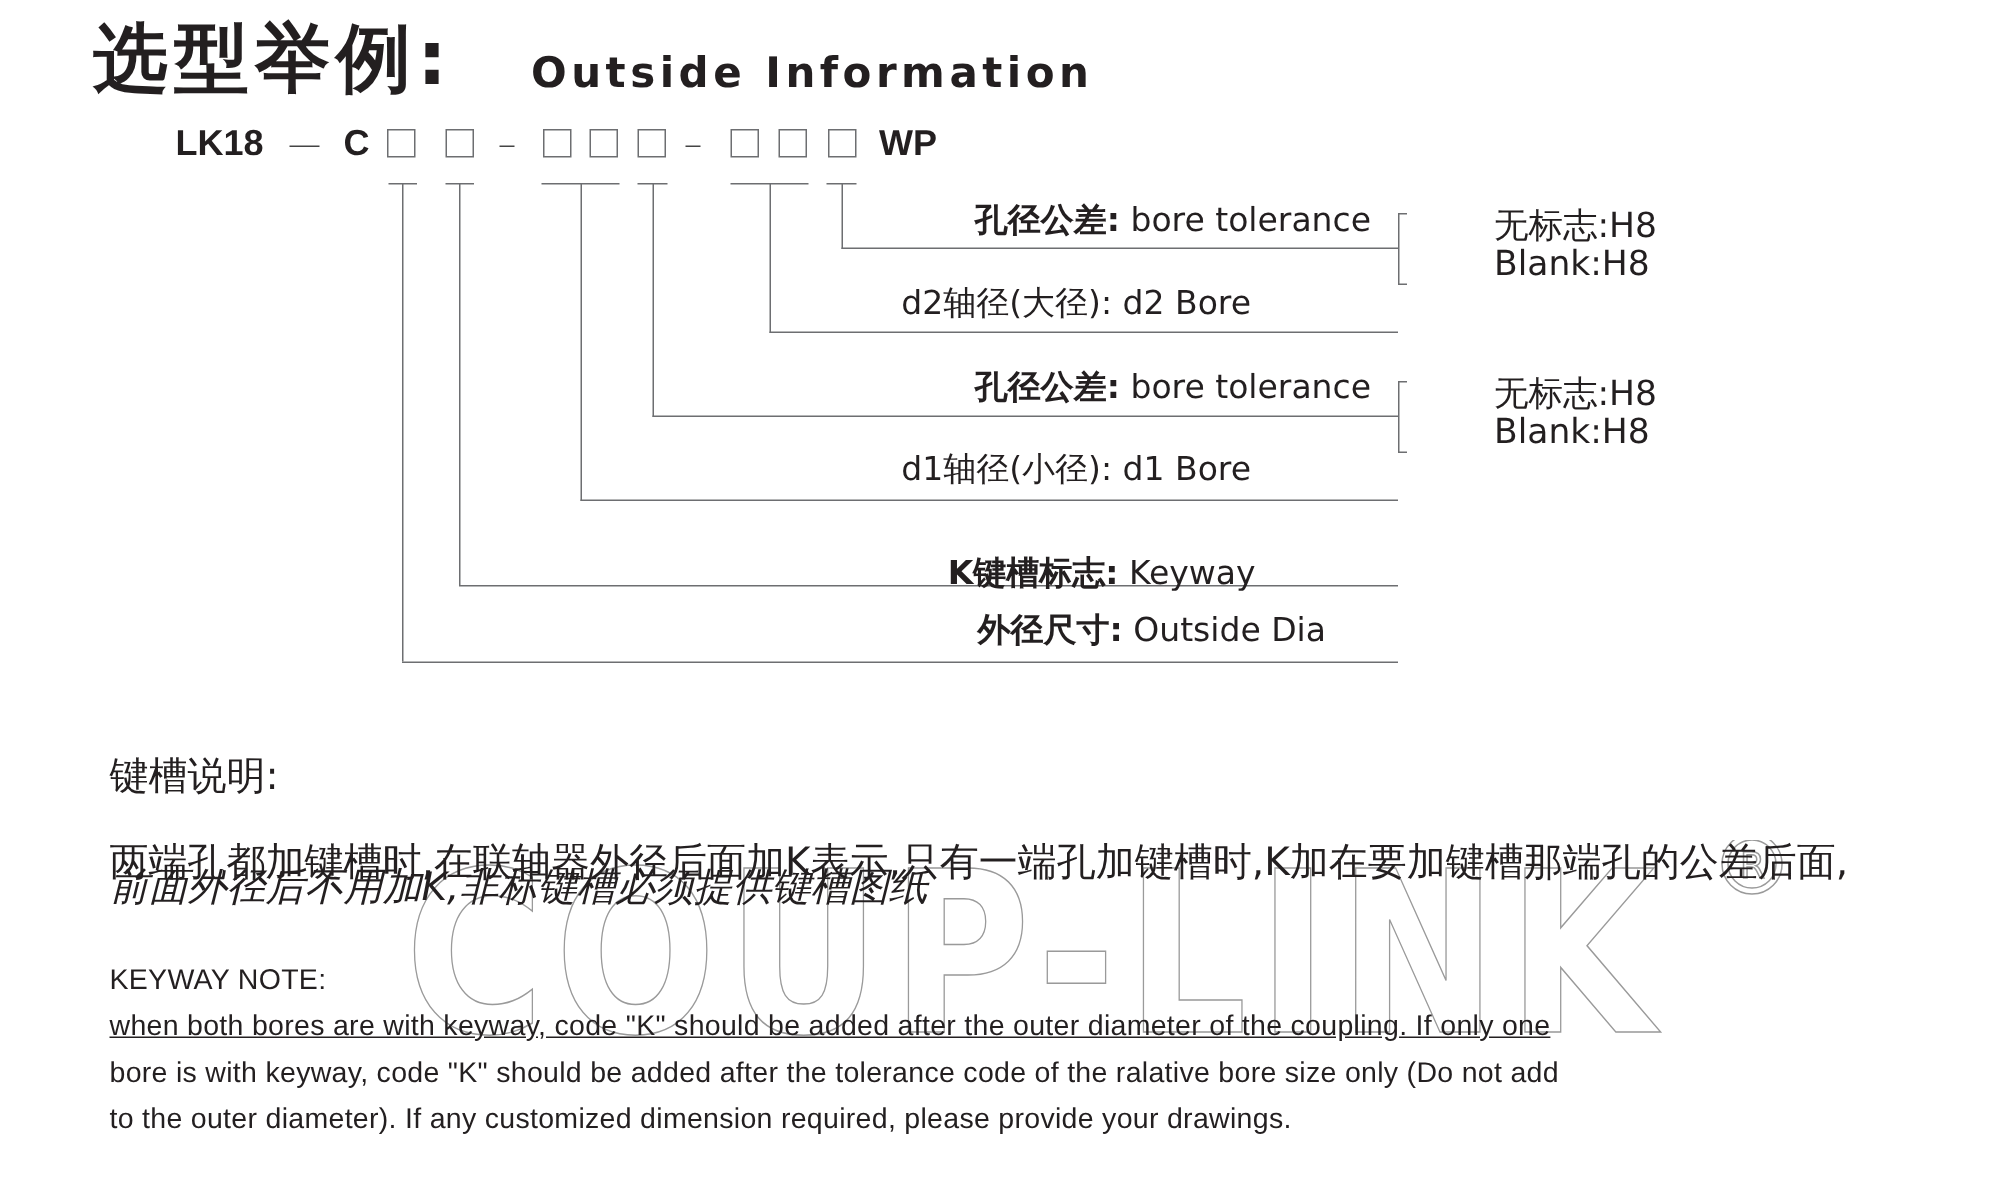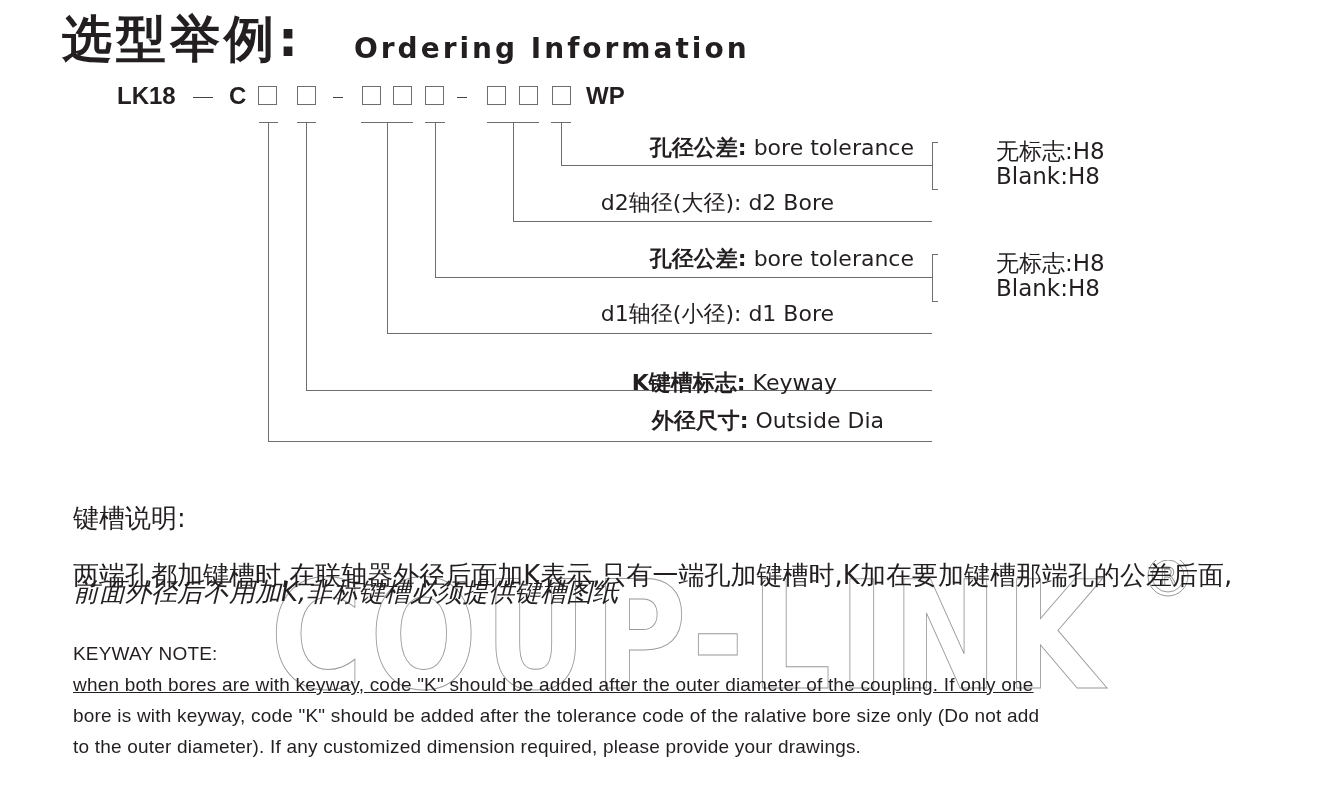--- a/index.html
+++ b/index.html
@@ -23,21 +23,21 @@
   .body-cn { position:absolute; left:73px; font-size:26px; line-height:34px; white-space:nowrap;
              font-family:"DejaVu Sans", sans-serif; color:#231f20; }
   .body-en { position:absolute; left:73px; font-size:19px; line-height:31px; white-space:nowrap;
              font-family:"Liberation Sans", sans-serif; color:#231f20; letter-spacing:0.2px; }
   .watermark { position:absolute; left:270px; top:560px; width:940px; height:140px; pointer-events:none; }
 </style>
 </head>
 <body>
 
 <div class="abs title-cn">选型举例:</div>
-<div class="abs title-en">Ordering Information</div>
+<div class="abs title-en">Outside Information</div>
 
 <div>
   <span class="abs" style="left:117px;top:80px;font-size:24px;font-weight:bold;line-height:32px;font-family:'Liberation Sans',sans-serif;">LK18</span>
   <div class="dash" style="left:193px;top:97px;width:20px;"></div>
   <span class="abs" style="left:229px;top:80px;font-size:24px;font-weight:bold;line-height:32px;font-family:'Liberation Sans',sans-serif;">C</span>
 
   <div class="box" style="left:258px;"></div>
   <div class="box" style="left:297px;"></div>
   <div class="dash" style="left:333px;top:97px;width:10px;"></div>
   <div class="box" style="left:362px;"></div>

